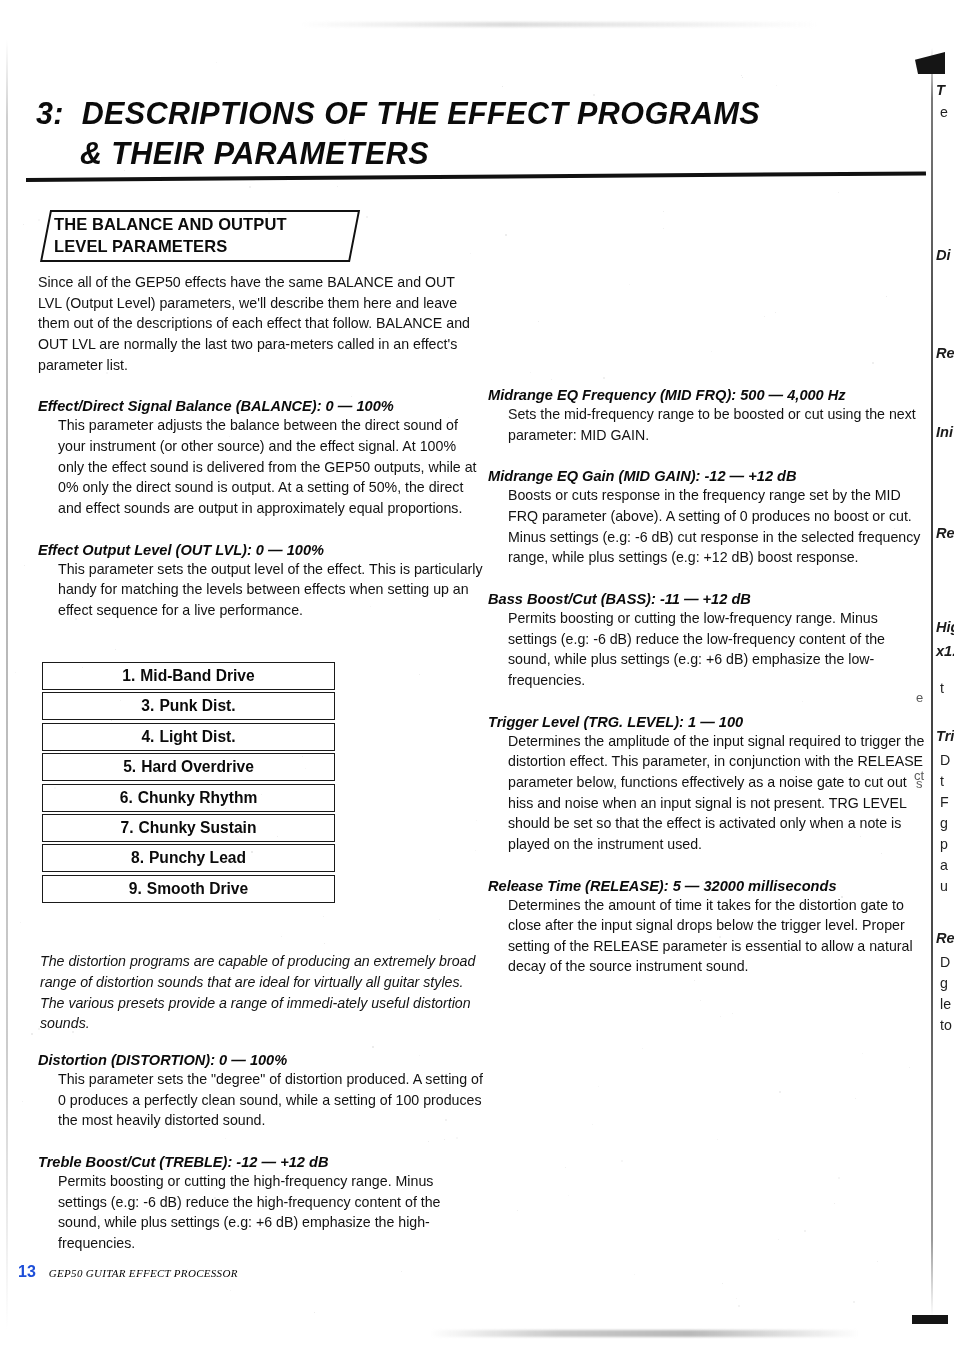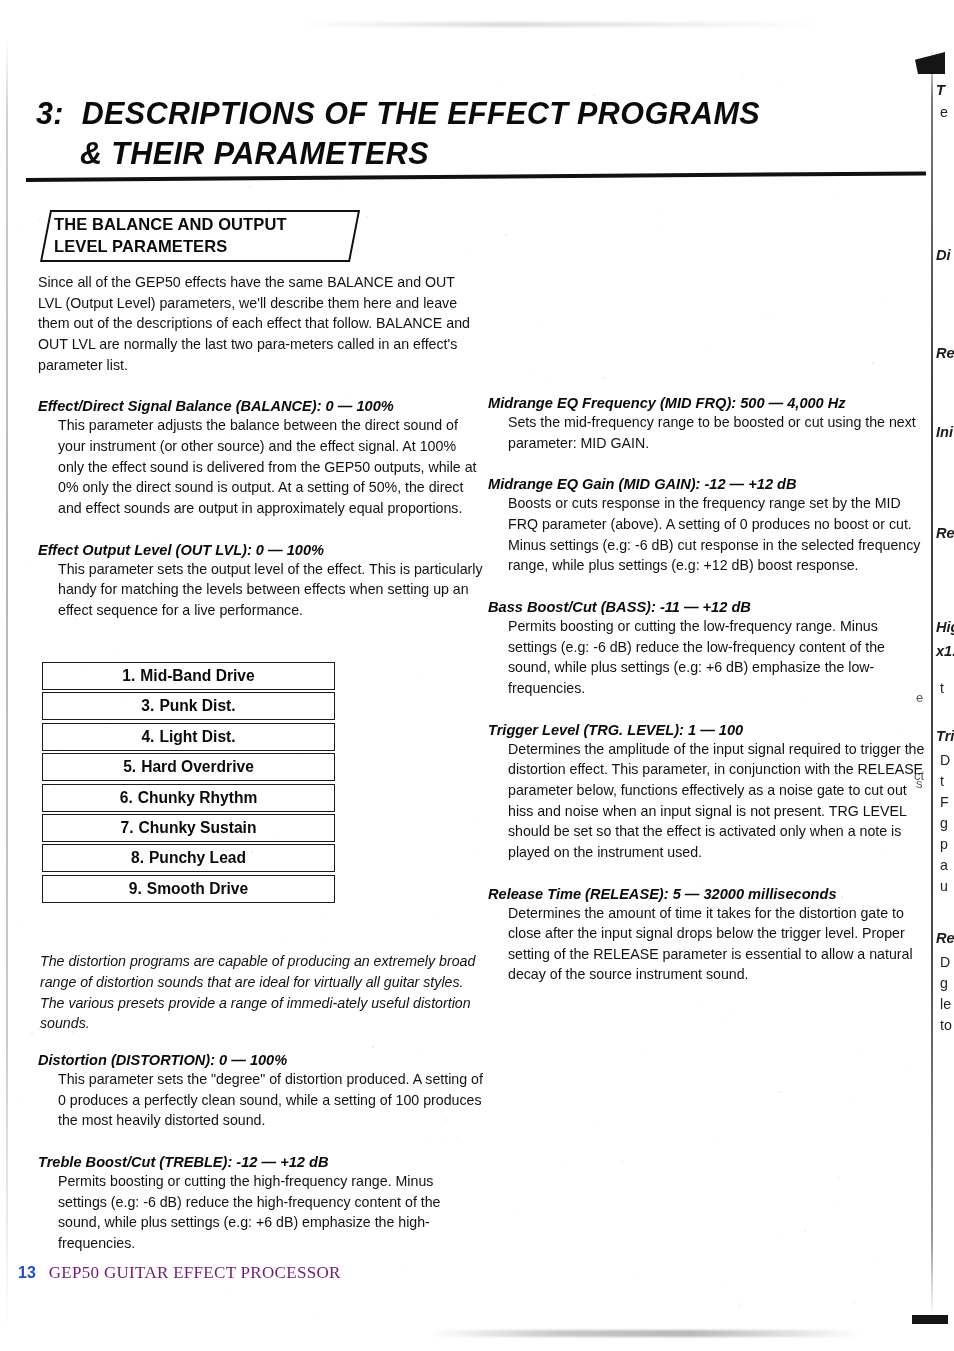--- a/index.html
+++ b/index.html
@@ -227,23 +227,24 @@
     align-items: baseline;
     gap: 13px;
   }
   #footer-page {
     font-size: 16px;
     font-weight: bold;
     color: #1d4ed8;
   }
   #footer-title {
     font-family: "Liberation Serif", serif;
-    font-size: 17px;
+    font-style: italic;
+    font-size: 11px;
     letter-spacing: 0.3px;
-    color: #701a75;
+    color: #000000;
   }
 </style>
 </head>
 <body>
 
 <div id="page">
 
   <div id="top-smudge"></div>
   <div id="edge-line-left"></div>
   <div id="edge-line-right"></div>
@@ -297,21 +298,21 @@
       <p class="param-heading">Distortion (DISTORTION): 0 — 100%</p>
       <p class="param-body">This parameter sets the "degree" of distortion produced. A setting of 0 produces a perfectly clean sound, while a setting of  100 produces the most heavily distorted sound.</p>
     </div>
     <div class="param">
       <p class="param-heading">Treble Boost/Cut (TREBLE): -12 — +12 dB</p>
       <p class="param-body">Permits boosting or cutting the high-frequency range. Minus settings (e.g: -6 dB) reduce the high-frequency content of the sound, while plus settings (e.g: +6 dB) emphasize the high-frequencies.</p>
     </div>
   </div>
 
   <div id="col-right">
-    <div class="param" style="margin-top:10px">
+    <div class="param" style="margin-top:2px">
       <p class="param-heading">Midrange EQ Frequency (MID FRQ): 500 — 4,000 Hz</p>
       <p class="param-body">Sets the mid-frequency range to be boosted or cut using the next parameter: MID GAIN.</p>
     </div>
     <div class="param">
       <p class="param-heading">Midrange EQ Gain (MID GAIN): -12 — +12 dB</p>
       <p class="param-body">Boosts or cuts response in the frequency range set by the MID FRQ parameter (above). A setting of 0 produces no boost or cut. Minus settings (e.g: -6 dB) cut response in the selected  frequency range, while plus settings (e.g: +12 dB) boost  response.</p>
     </div>
     <div class="param">
       <p class="param-heading">Bass Boost/Cut (BASS): -11 — +12 dB</p>
       <p class="param-body">Permits boosting or cutting the low-frequency range. Minus settings (e.g: -6 dB) reduce the low-frequency content of the sound, while plus settings (e.g: +6 dB) emphasize the low-frequencies.</p>

